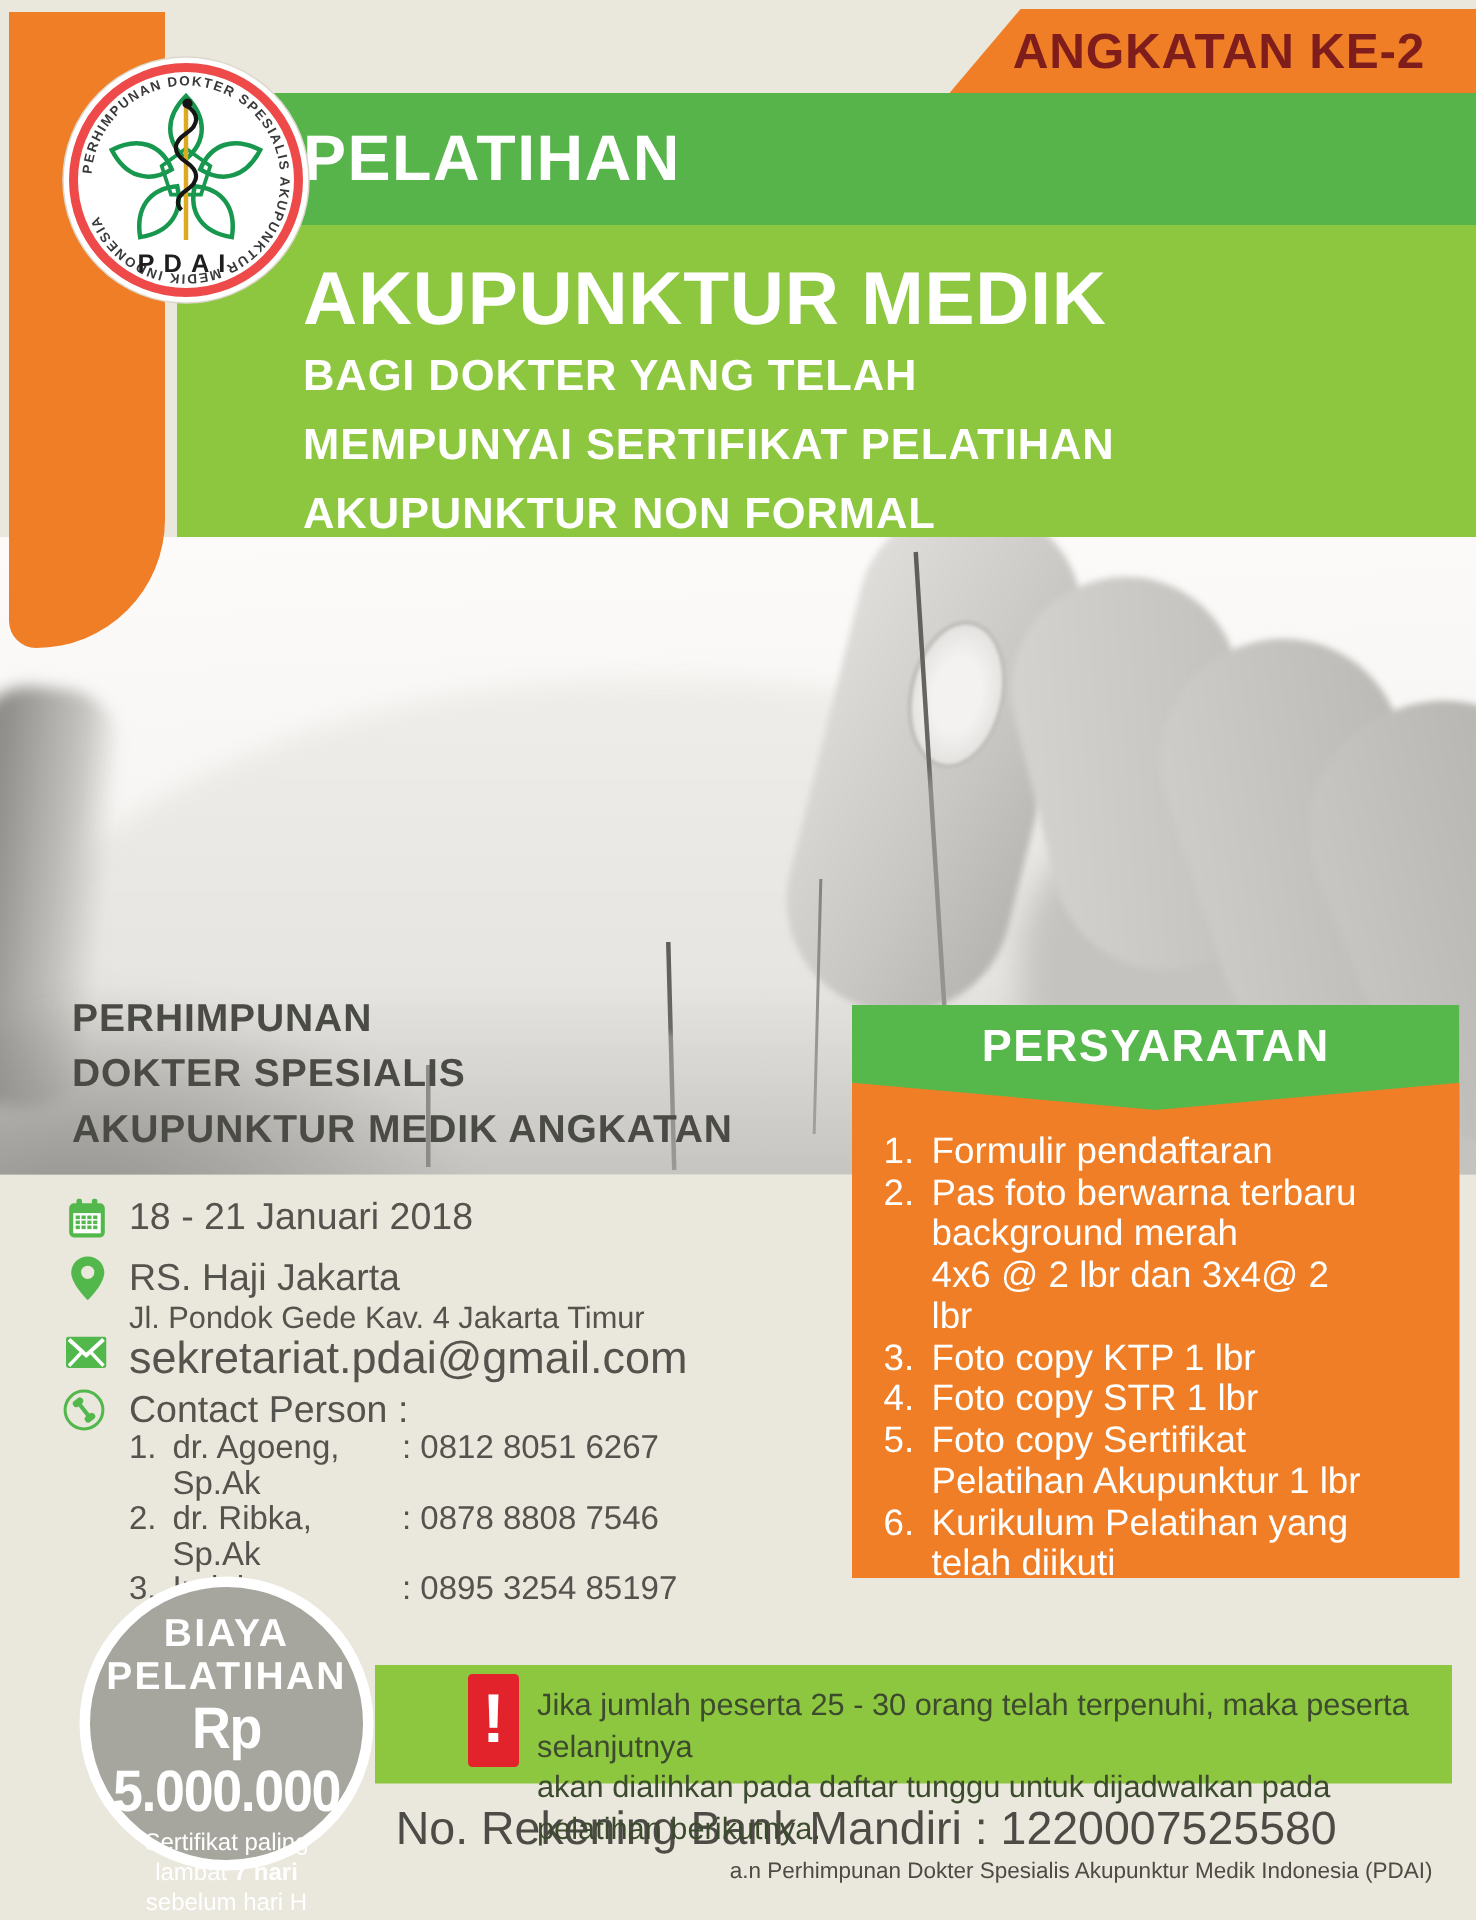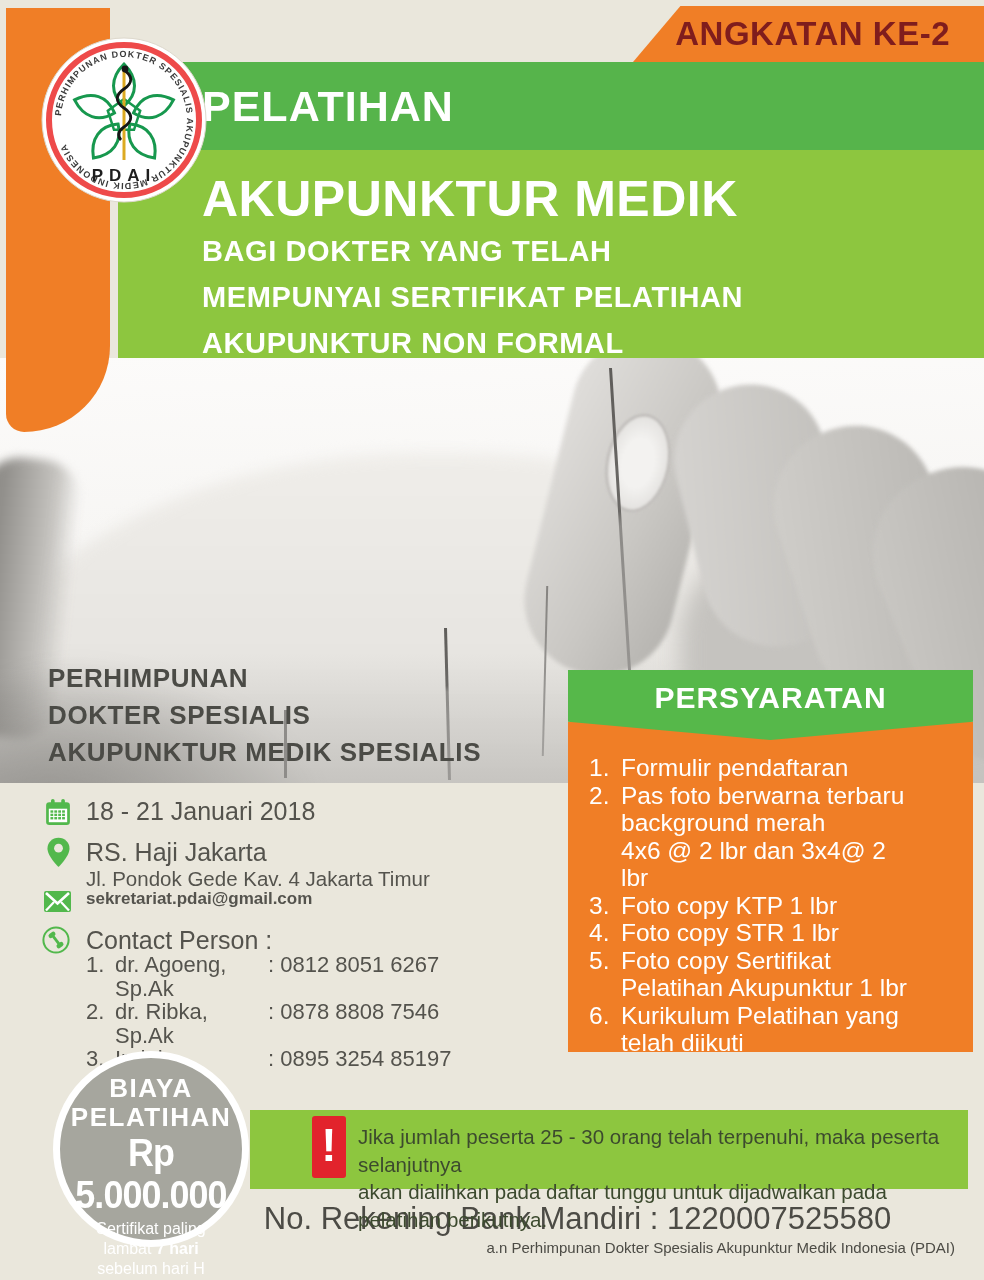--- a/index.html
+++ b/index.html
@@ -59,21 +59,21 @@
                  letter-spacing:.6px;line-height:37px;}
 
   
   .logo{left:40px;top:36px;width:168px;height:168px;z-index:7;}
 
   
   .info-text{color:#54534d;}
   .row-date-txt{left:86px;top:797px;font-size:25px;}
   .row-loc-txt{left:86px;top:838px;font-size:25px;}
   .row-loc-sub{left:86px;top:867px;font-size:20.5px;}
-  .row-mail-txt{left:86px;top:889px;font-size:17px;font-weight:bold;}
+  .row-mail-txt{left:86px;top:889px;font-size:30px;}
   .row-phone-txt{left:86px;top:926px;font-size:25px;}
   .icon{z-index:3;}
   .icon-cal{left:45px;top:799px;}
   .icon-pin{left:47px;top:837px;}
   .icon-mail{left:44px;top:891px;}
   .icon-phone{left:42px;top:926px;}
   .contacts{left:86px;top:953px;display:grid;grid-template-columns:29px 153px auto;
             font-size:22px;line-height:23.5px;color:#54534d;}
 
   
@@ -128,21 +128,21 @@
     <div class="ph finger-a"></div>
     <div class="ph finger-b"></div>
     <div class="ph finger-c"></div>
     <div class="ph needle needle-held"></div>
     <div class="ph needle needle-2"></div>
     <div class="ph needle-3"></div>
     <div class="ph needle-4"></div>
     <div class="ph photo-overlay">
       <div>PERHIMPUNAN</div>
       <div>DOKTER SPESIALIS</div>
-      <div>AKUPUNKTUR MEDIK SPESIALIS</div>
+      <div>AKUPUNKTUR MEDIK ANGKATAN</div>
     </div>
   </div>
 
   <div class="abs orange-bar"></div>
 
   <div class="abs badge">
     <span>ANGKATAN KE-2</span>
   </div>
 
   <div class="abs band-dark">

